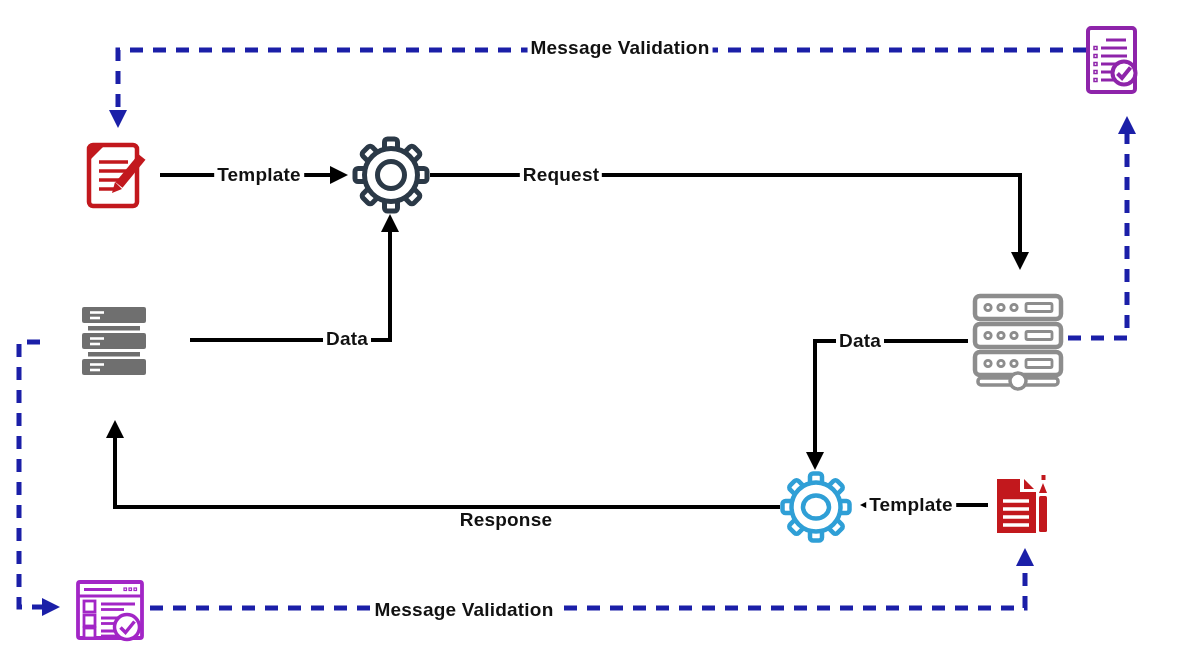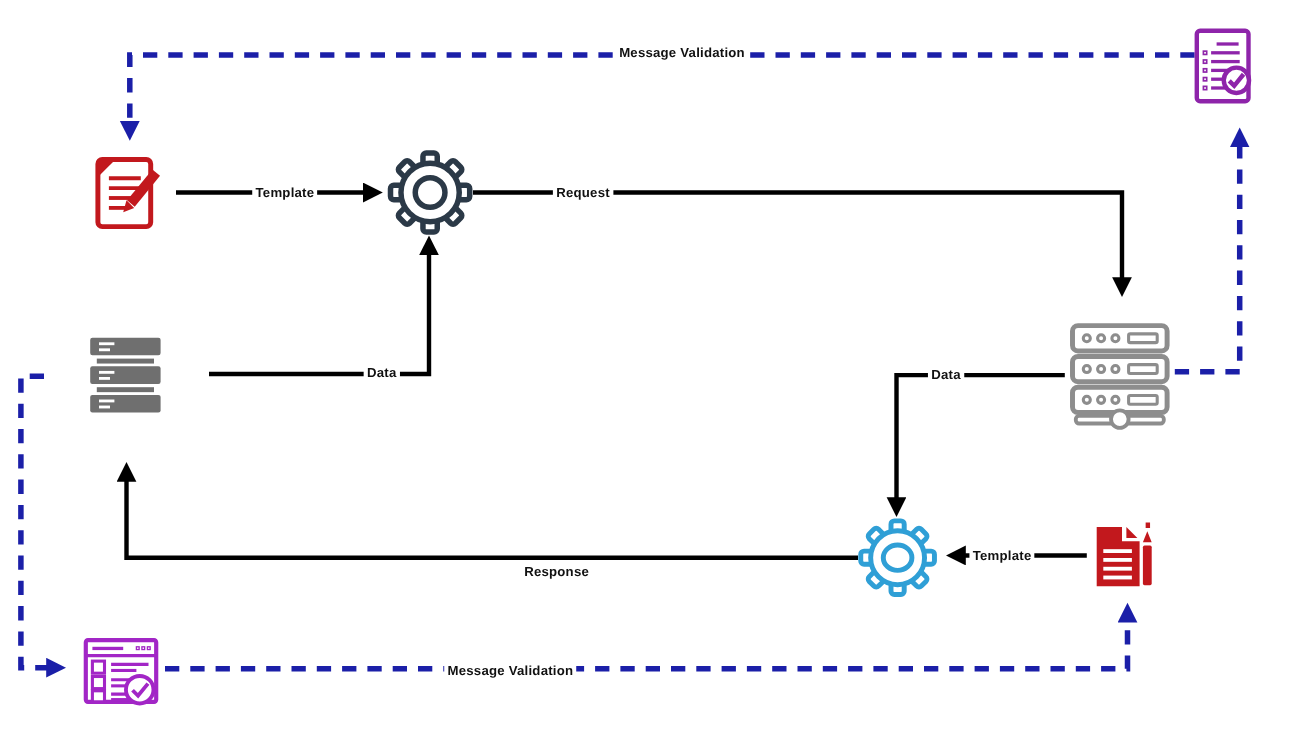--- a/index.html
+++ b/index.html
@@ -4,21 +4,21 @@
 <style>
   html,body{margin:0;padding:0;background:#ffffff;}
   .stage{
     position:relative;width:1180px;height:671px;background:var(--background,#fff);
     font-family:"Liberation Sans",sans-serif;overflow:hidden;
   }
   .stage svg{position:absolute;left:0;top:0;}
   .lbl{
     position:absolute;transform:translate(-50%,-50%);
     background:var(--background,#fff);padding:0 3px;
-    font-weight:bold;font-size:12px;color:var(--label_text,#111);
+    font-weight:bold;font-size:19px;color:var(--label_text,#111);
     white-space:nowrap;letter-spacing:.2px;
   }
   .edge-solid{stroke:var(--solid_arrow,#000);stroke-width:4;fill:none;}
   .edge-dashed{stroke:var(--validation_blue,#1b1fa8);stroke-width:5;fill:none;stroke-dasharray:13 10;}
   .mk-black{fill:var(--solid_arrow,#000);}
   .mk-blue{fill:var(--validation_blue,#1b1fa8);}
   .red-st{stroke:var(--template_red,#c2181d);fill:#fff;}
   .red-fl{fill:var(--template_red,#c2181d);}
   .p-top{stroke:var(--validation_purple_top,#8e24aa);fill:#fff;}
   .p-bot{stroke:var(--validation_purple_bottom,#a226c6);fill:#fff;}
@@ -183,20 +183,20 @@
       <rect x="84" y="628" width="11" height="10"></rect>
       <line x1="101" y1="631" x2="135" y2="631"></line>
           <line x1="101" y1="636" x2="122" y2="636"></line>
     </g>
     <circle class="p-bot" cx="127" cy="627" r="12.5" stroke-width="3.5"></circle>
     <polyline class="p-bot" points="120.5,627.5 125.5,632.5 134.5,621.5" stroke-width="3.5" fill="none"></polyline>
   </g>
 </svg>
 
   <span class="lbl" style="left:259px;top:175px">Template</span>
-  <span class="lbl" style="left:530px;top:175px">Request</span>
+  <span class="lbl" style="left:561px;top:175px">Request</span>
   <span class="lbl" style="left:347px;top:339px">Data</span>
   <span class="lbl" style="left:860px;top:341px">Data</span>
   <span class="lbl" style="left:911px;top:505px">Template</span>
   <span class="lbl" style="left:506px;top:520px">Response</span>
   <span class="lbl" style="left:620px;top:48px">Message Validation</span>
   <span class="lbl" style="left:464px;top:610px">Message Validation</span>
 </div>
 
 </body></html>

